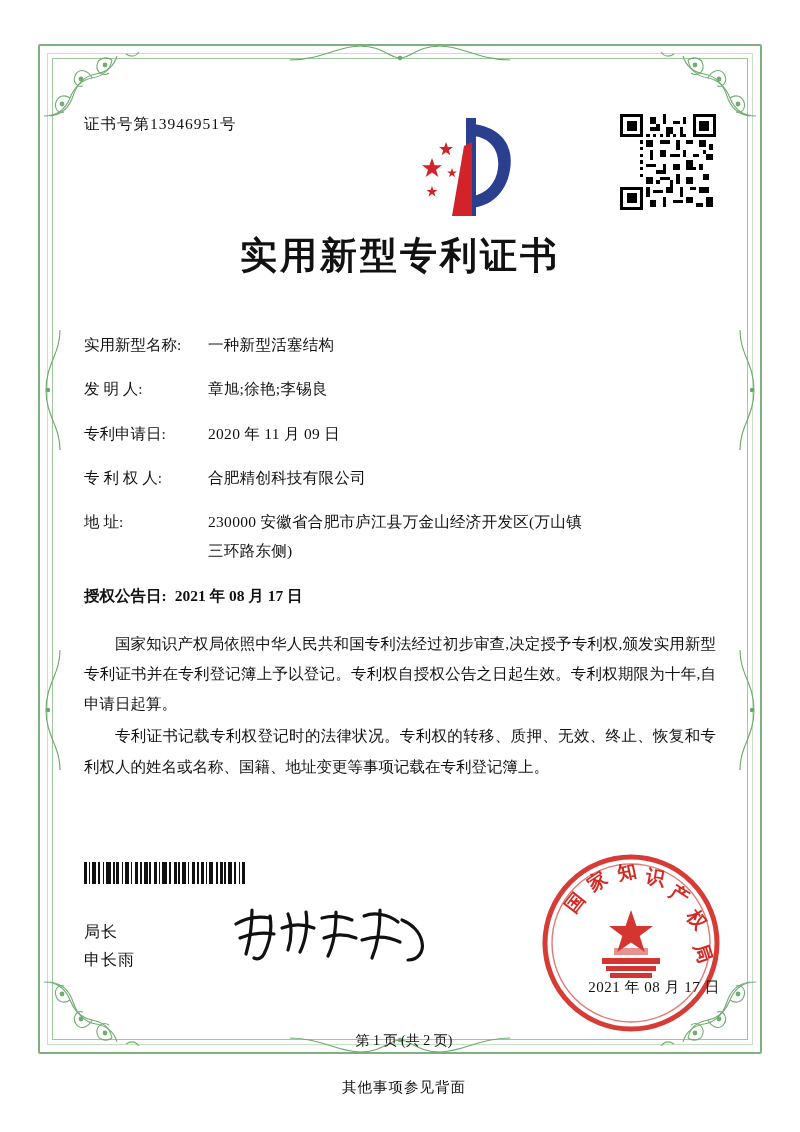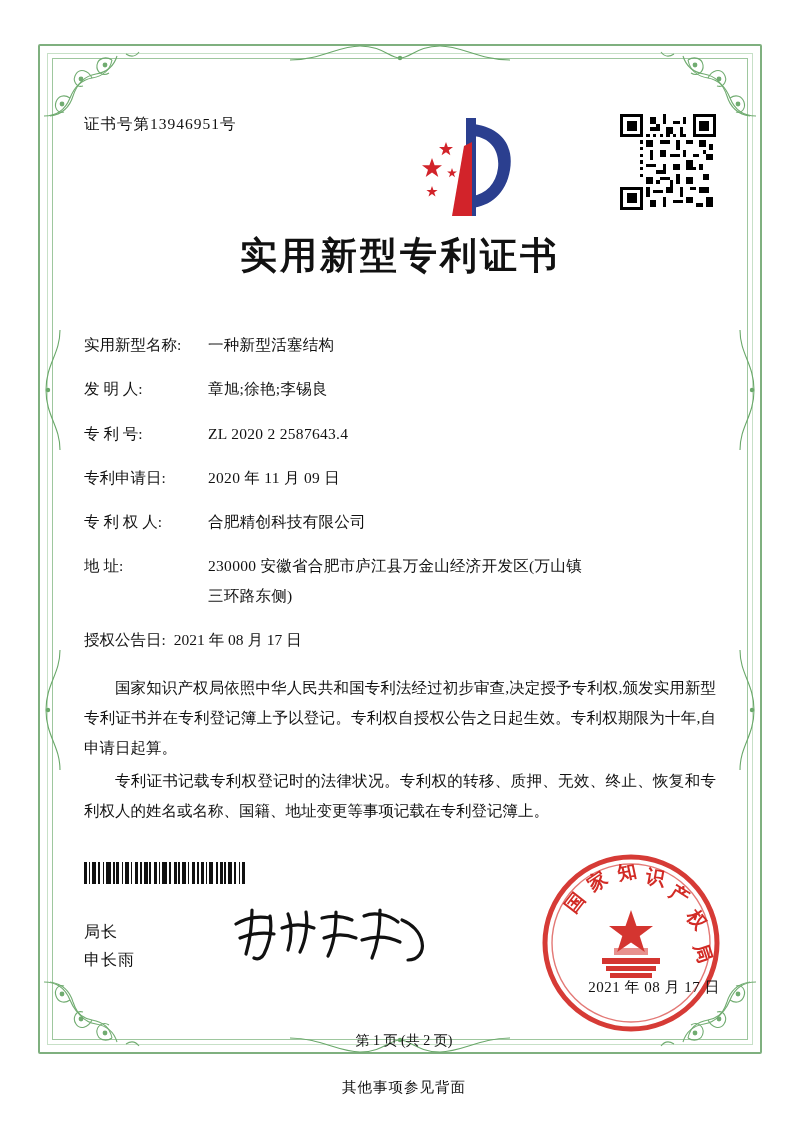--- a/index.html
+++ b/index.html
@@ -158,21 +158,21 @@
     display: block;
     margin-top: 6px;
   }
 
   .row-two {
     display: flex;
     align-items: flex-start;
     margin-bottom: 18px;
     line-height: 1.5;
   }
-  .row-two .seg1 { flex: 0 0 320px; display: flex; }
+  .row-two .seg1 { flex: 0 0 320px; display: flex; font-weight: bold; }
   .row-two .seg2 { flex: 1; display: flex; }
   .row-two .lbl { white-space: pre; }
   .row-two .val { margin-left: 8px; }
 
   .paragraphs {
     margin-top: 22px;
     font-family: "Liberation Serif", serif;
     font-size: 15.5px;
     line-height: 1.95;
     color: #111;
@@ -480,24 +480,20 @@
       <div class="field-row">
         <div class="field-label">实用新型名称:</div>
         <div class="field-value">一种新型活塞结构</div>
       </div>
 
       <div class="field-row">
         <div class="field-label">发 明 人:</div>
         <div class="field-value">章旭;徐艳;李锡良</div>
       </div>
 
-      <div class="field-row">
-        <div class="field-label">专 利 号:</div>
-        <div class="field-value">ZL 2020 2 2587643.4</div>
-      </div>
 
       <div class="field-row">
         <div class="field-label">专利申请日:</div>
         <div class="field-value">2020 年 11 月 09 日</div>
       </div>
 
       <div class="field-row">
         <div class="field-label">专 利 权 人:</div>
         <div class="field-value">合肥精创科技有限公司</div>
       </div>

